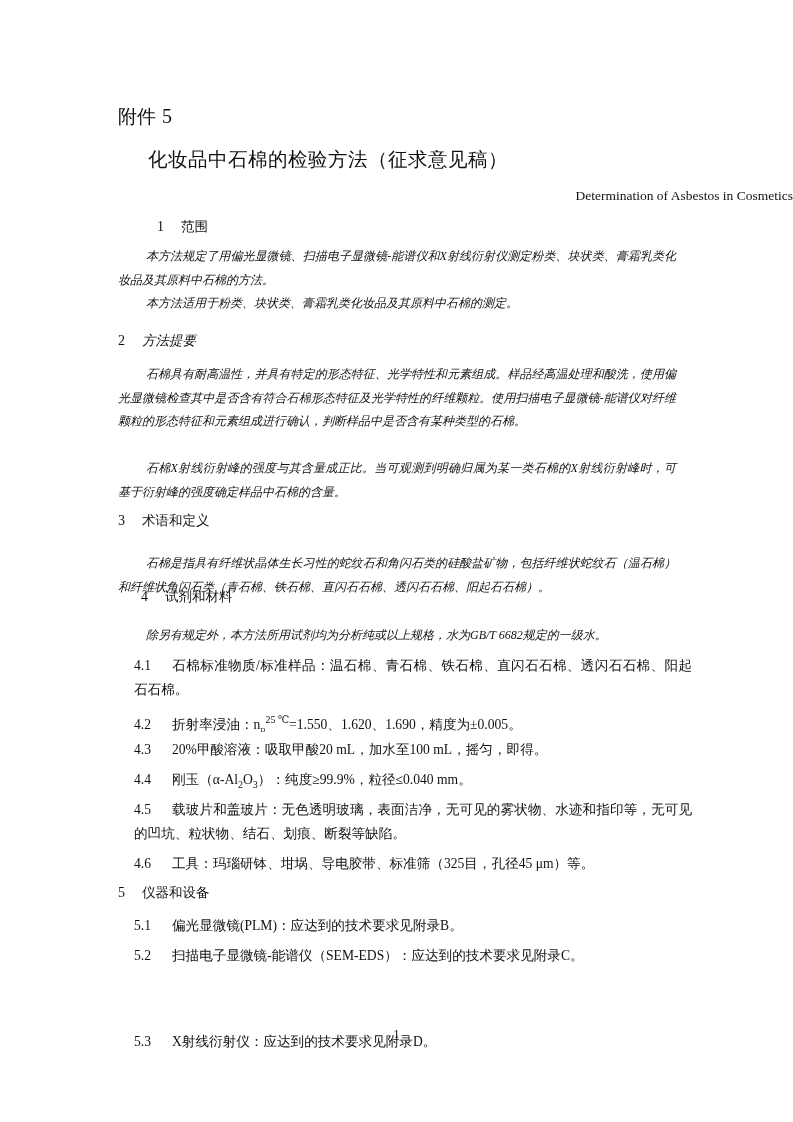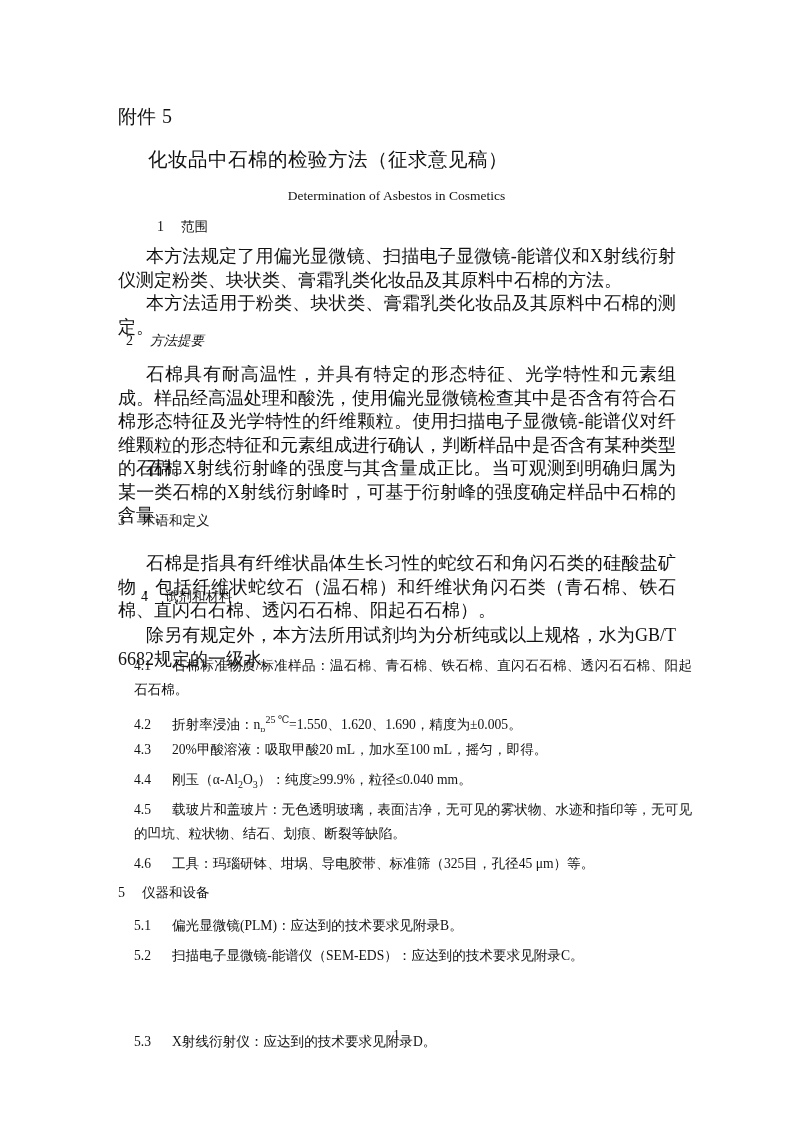--- a/index.html
+++ b/index.html
@@ -24,37 +24,38 @@
     .attach .num { font-family: "Liberation Serif", serif; font-size: 20px; }
     .title {
       left: 0; width: 656px; top: 146px;
       text-align: center;
       font-family: "DejaVu Sans", "Liberation Sans", sans-serif;
       font-size: 19.5px;
       letter-spacing: 0.5px;
     }
     .subtitle {
       left: 0; width: 793px; top: 188px;
-      text-align: center;
+      text-align: right;
       font-size: 13.5px;
     }
     .h {
       left: 118px;
       font-size: 14px;
       white-space: nowrap;
     }
     .h .no { display: inline-block; width: 24px; font-family: "Liberation Serif", serif; }
     .h .txt { font-family: "DejaVu Sans", "Liberation Sans", sans-serif; font-size: 13.5px; }
     .h .txt.italic { font-style: italic; }
     .p {
       left: 118px; width: 558px;
-      font-size: 18px;
+      font-size: 12px;
       line-height: 23.5px;
       text-align: justify;
       text-indent: 28px;
+      font-style: italic;
     }
     .item {
       left: 118px; width: 558px;
       font-size: 13.6px;
       line-height: 23.5px;
       text-align: justify;
       margin-left: 16px;
     }
     .item .no { display: inline-block; width: 38px; }
     .pageno {
@@ -77,21 +78,21 @@
 
   <div class="abs title">化妆品中石棉的检验方法（征求意见稿）</div>
   <div class="abs subtitle">Determination of Asbestos in Cosmetics</div>
 
   <div class="abs h" style="top:218px;margin-left:39px;">
     <span class="no">1</span><span class="txt">范围</span>
   </div>
   <div class="abs p" style="top:245px;">本方法规定了用偏光显微镜、扫描电子显微镜-能谱仪和X射线衍射仪测定粉类、块状类、膏霜乳类化妆品及其原料中石棉的方法。</div>
   <div class="abs p" style="top:292px;">本方法适用于粉类、块状类、膏霜乳类化妆品及其原料中石棉的测定。</div>
 
-  <div class="abs h" style="top:332px;margin-left:8px;">
+  <div class="abs h" style="top:332px;">
     <span class="no">2</span><span class="txt italic">方法提要</span>
   </div>
   <div class="abs p" style="top:363px;">石棉具有耐高温性，并具有特定的形态特征、光学特性和元素组成。样品经高温处理和酸洗，使用偏光显微镜检查其中是否含有符合石棉形态特征及光学特性的纤维颗粒。使用扫描电子显微镜-能谱仪对纤维颗粒的形态特征和元素组成进行确认，判断样品中是否含有某种类型的石棉。</div>
   <div class="abs p" style="top:457px;">石棉X射线衍射峰的强度与其含量成正比。当可观测到明确归属为某一类石棉的X射线衍射峰时，可基于衍射峰的强度确定样品中石棉的含量。</div>
 
   <div class="abs h" style="top:512px;">
     <span class="no">3</span><span class="txt">术语和定义</span>
   </div>
   <div class="abs p" style="top:552px;">石棉是指具有纤维状晶体生长习性的蛇纹石和角闪石类的硅酸盐矿物，包括纤维状蛇纹石（温石棉）和纤维状角闪石类（青石棉、铁石棉、直闪石石棉、透闪石石棉、阳起石石棉）。</div>
 

